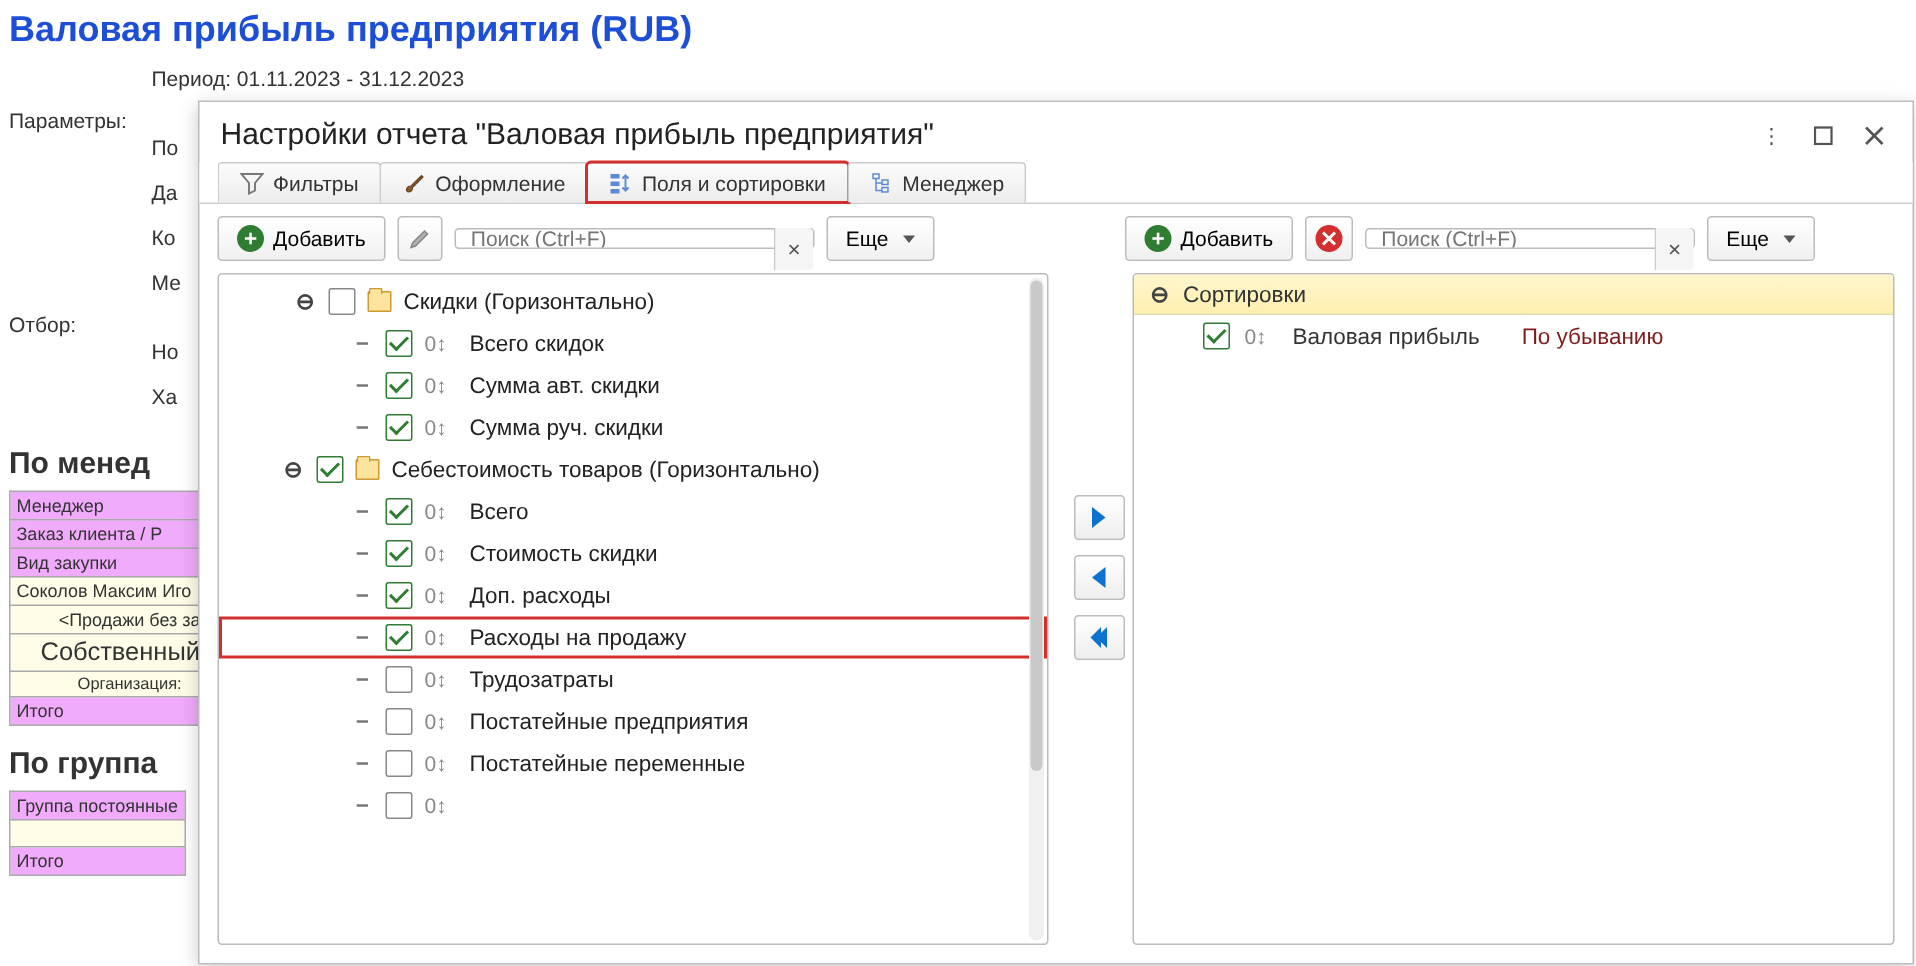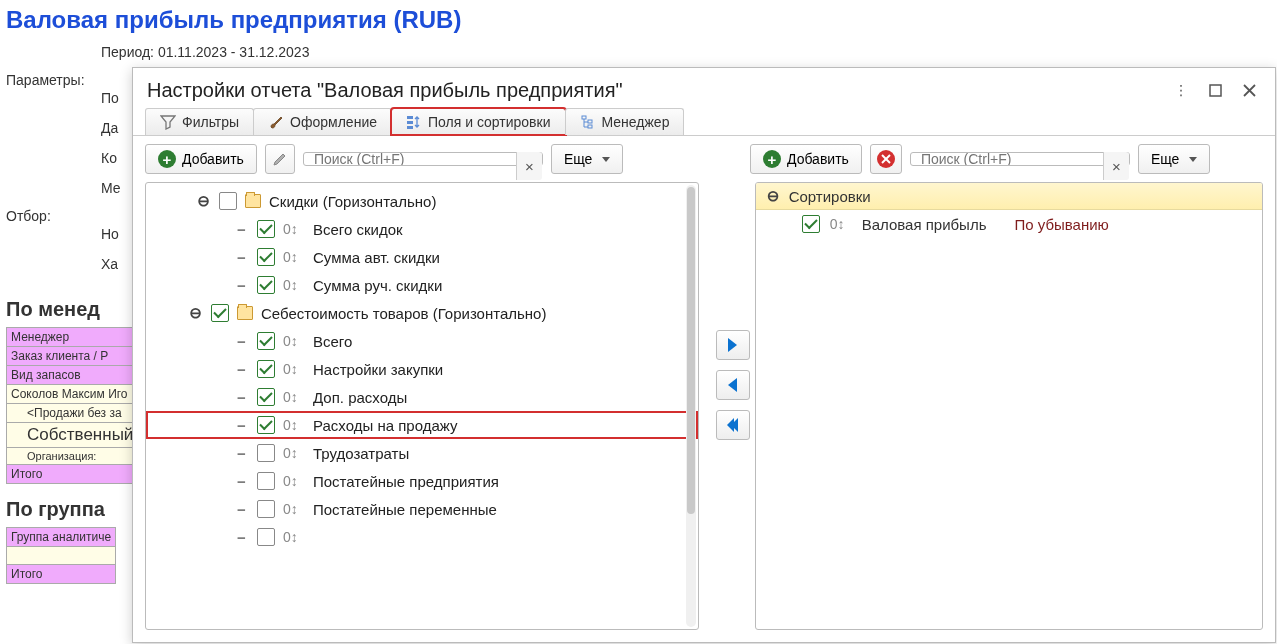--- a/index.html
+++ b/index.html
@@ -16,21 +16,21 @@
   }
   .bg-report { padding: 6px 0 0 6px; }
   .bg-title { font-size: 24px; font-weight: bold; margin: 0 0 10px 0; color:#1d4ed8; }
   .bg-row { display:flex; margin-bottom:2px; }
   .bg-label { width: 95px; margin-top: 28px; }
   .bg-val { }
   .bg-section-title { font-size:20px; font-weight:bold; margin:14px 0 6px 0; }
   .bg-tbl { border-collapse: collapse; font-size:12px; }
   .bg-tbl td { border:1px solid #aaa; padding:2px 4px; background:#fffde7; }
   .bg-tbl td.yellow{ background:#f0abfc;}
-  .bg-tbl td.ind{ padding-left:20px;}
+  .bg-tbl td.ind{ padding-left:20px;text-align:center;}
 
   
   .dialog {
     position:absolute;
     left:132px; top:67px;
     width:1144px; height:576px;
     border:1px solid #bbb;
     background:#fff;
     box-shadow: 0 3px 12px rgba(0,0,0,.2);
     display:flex; flex-direction:column;
@@ -201,21 +201,21 @@
   <div class="bg-section-title">По менед</div>
   <table class="bg-tbl">
     <tbody>
         <tr>
           <td class="yellow">Менеджер</td>
         </tr>
     <tr>
           <td class="yellow">Заказ клиента / Р</td>
         </tr>
     <tr>
-          <td class="yellow">Вид запасов</td>
+          <td class="yellow">Вид закупки</td>
         </tr>
     <tr>
           <td>Соколов Максим Иго</td>
         </tr>
     <tr>
           <td class="ind">&lt;Продажи без за</td>
         </tr>
     <tr>
           <td class="ind" style="font-size:17px">Собственный т</td>
         </tr>
@@ -225,21 +225,21 @@
     <tr>
           <td class="yellow">Итого</td>
         </tr>
   </tbody>
     </table>
 
   <div class="bg-section-title">По группа</div>
   <table class="bg-tbl">
     <tbody>
         <tr>
-          <td class="yellow">Группа аналитиче</td>
+          <td class="yellow">Группа постоянные</td>
         </tr>
     <tr>
           <td style="height:18px"></td>
         </tr>
     <tr>
           <td class="yellow">Итого</td>
         </tr>
   </tbody>
     </table>
 </div>
@@ -376,21 +376,21 @@
         <div class="tree-row lvl2">
             <span class="dash">−</span>
             <span class="chk on"></span>
             <span class="oz">0↕</span>
             <span class="label">Всего</span>
           </div>
         <div class="tree-row lvl2">
             <span class="dash">−</span>
             <span class="chk on"></span>
             <span class="oz">0↕</span>
-            <span class="label">Настройки закупки</span>
+            <span class="label">Стоимость скидки</span>
           </div>
         <div class="tree-row lvl2">
             <span class="dash">−</span>
             <span class="chk on"></span>
             <span class="oz">0↕</span>
             <span class="label">Доп. расходы</span>
           </div>
         <div class="tree-row lvl2 highlighted">
             <span class="dash">−</span>
             <span class="chk on"></span>

